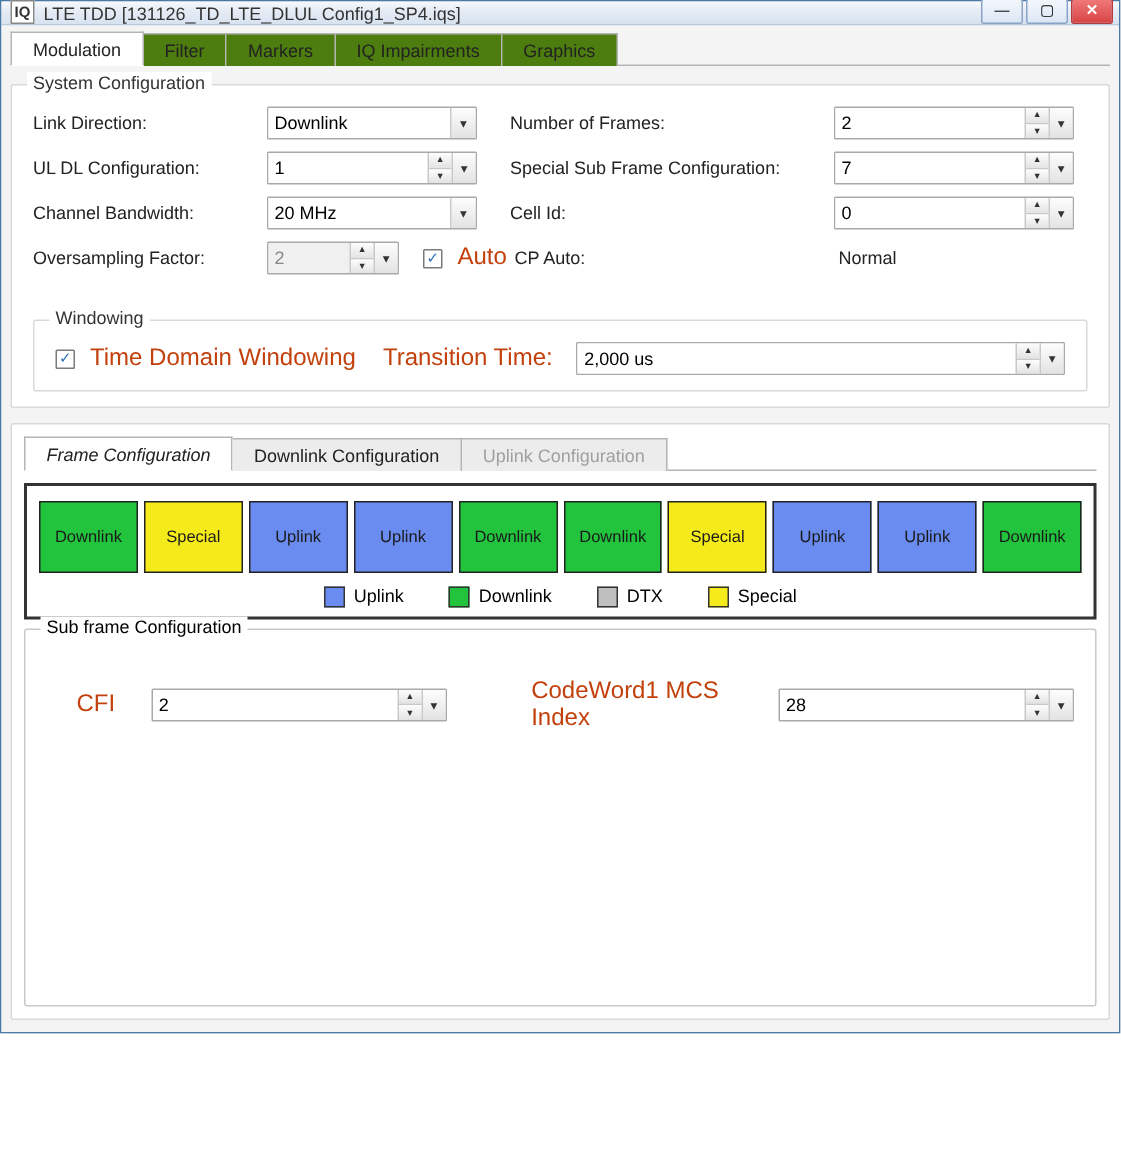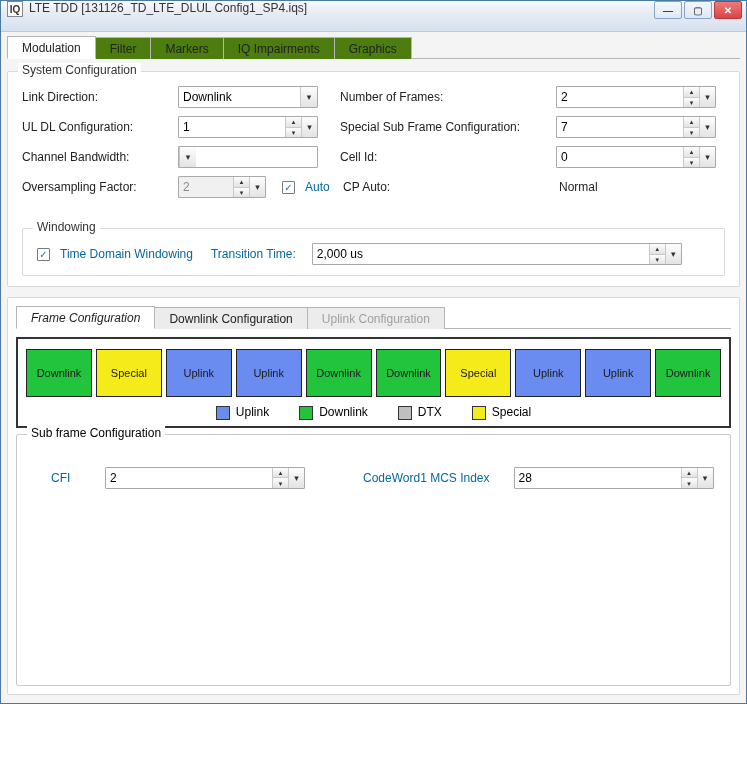--- a/index.html
+++ b/index.html
@@ -10,24 +10,24 @@
     font-size: 12px;
     color: #000;
   }
   .window {
     width: 747px;
     border: 1px solid #4a79a5;
     background: #f0f0f0;
     box-shadow: 0 0 4px rgba(0,0,0,0.3);
   }
   .titlebar {
-    height: 31px;
+    height: 16px;
     background: linear-gradient(to bottom, #f7f9fc 0%, #e6ecf5 40%, #d7e2f0 100%);
     display: flex;
-    align-items: flex-start;
+    align-items: flex-end;
     padding: 0 4px 0 6px;
     border-bottom: 1px solid #bcc9dc;
   }
   .titlebar .app-icon {
     width: 16px; height: 16px;
     margin-right: 6px;
     display:inline-flex; align-items:center; justify-content:center;
     font-size:10px; font-weight:bold; color:#333;
     border:1px solid #888; background:#fff;
   }
@@ -86,21 +86,21 @@
     background:#fff;
     font-size:12px;
     color:#333;
     padding:0 4px;
   }
 
   .row { display:flex; align-items:center; margin-bottom:8px; gap:6px; }
   .row:last-child { margin-bottom:0; }
 
   .lbl { width:150px; font-size:12px; color:#222; }
-  .lbl-sm { font-size:12px; color:#0369a1; }
+  .lbl-sm { font-size:16px; color:#c2410c; }
 
   .combo, .spin-outer {
     display:flex; align-items:stretch;
     height:22px;
     border:1px solid #a9a9a9;
     background:#fff;
     border-radius:1px;
   }
   .combo { width:140px; }
   .combo input {
@@ -288,20 +288,21 @@
             <div class="sb">▴</div>
             <div class="sb">▾</div>
           </div>
           <div class="extra-arrow">▾</div>
         </div>
       </div>
 
       <div class="row">
         <span class="lbl">Channel Bandwidth:</span>
         <div class="combo" style="width:140px">
+          <input readonly="" value="20 MHz" style="">
           <div class="arrow-btn">▾</div>
         </div>
         <span style="width:10px"></span>
         <span class="lbl" style="width:210px">Cell Id:</span>
         <div class="spin-outer" style="width:160px">
           <input value="0" style="">
           <div class="spin-btns">
             <div class="sb">▴</div>
             <div class="sb">▾</div>
           </div>

